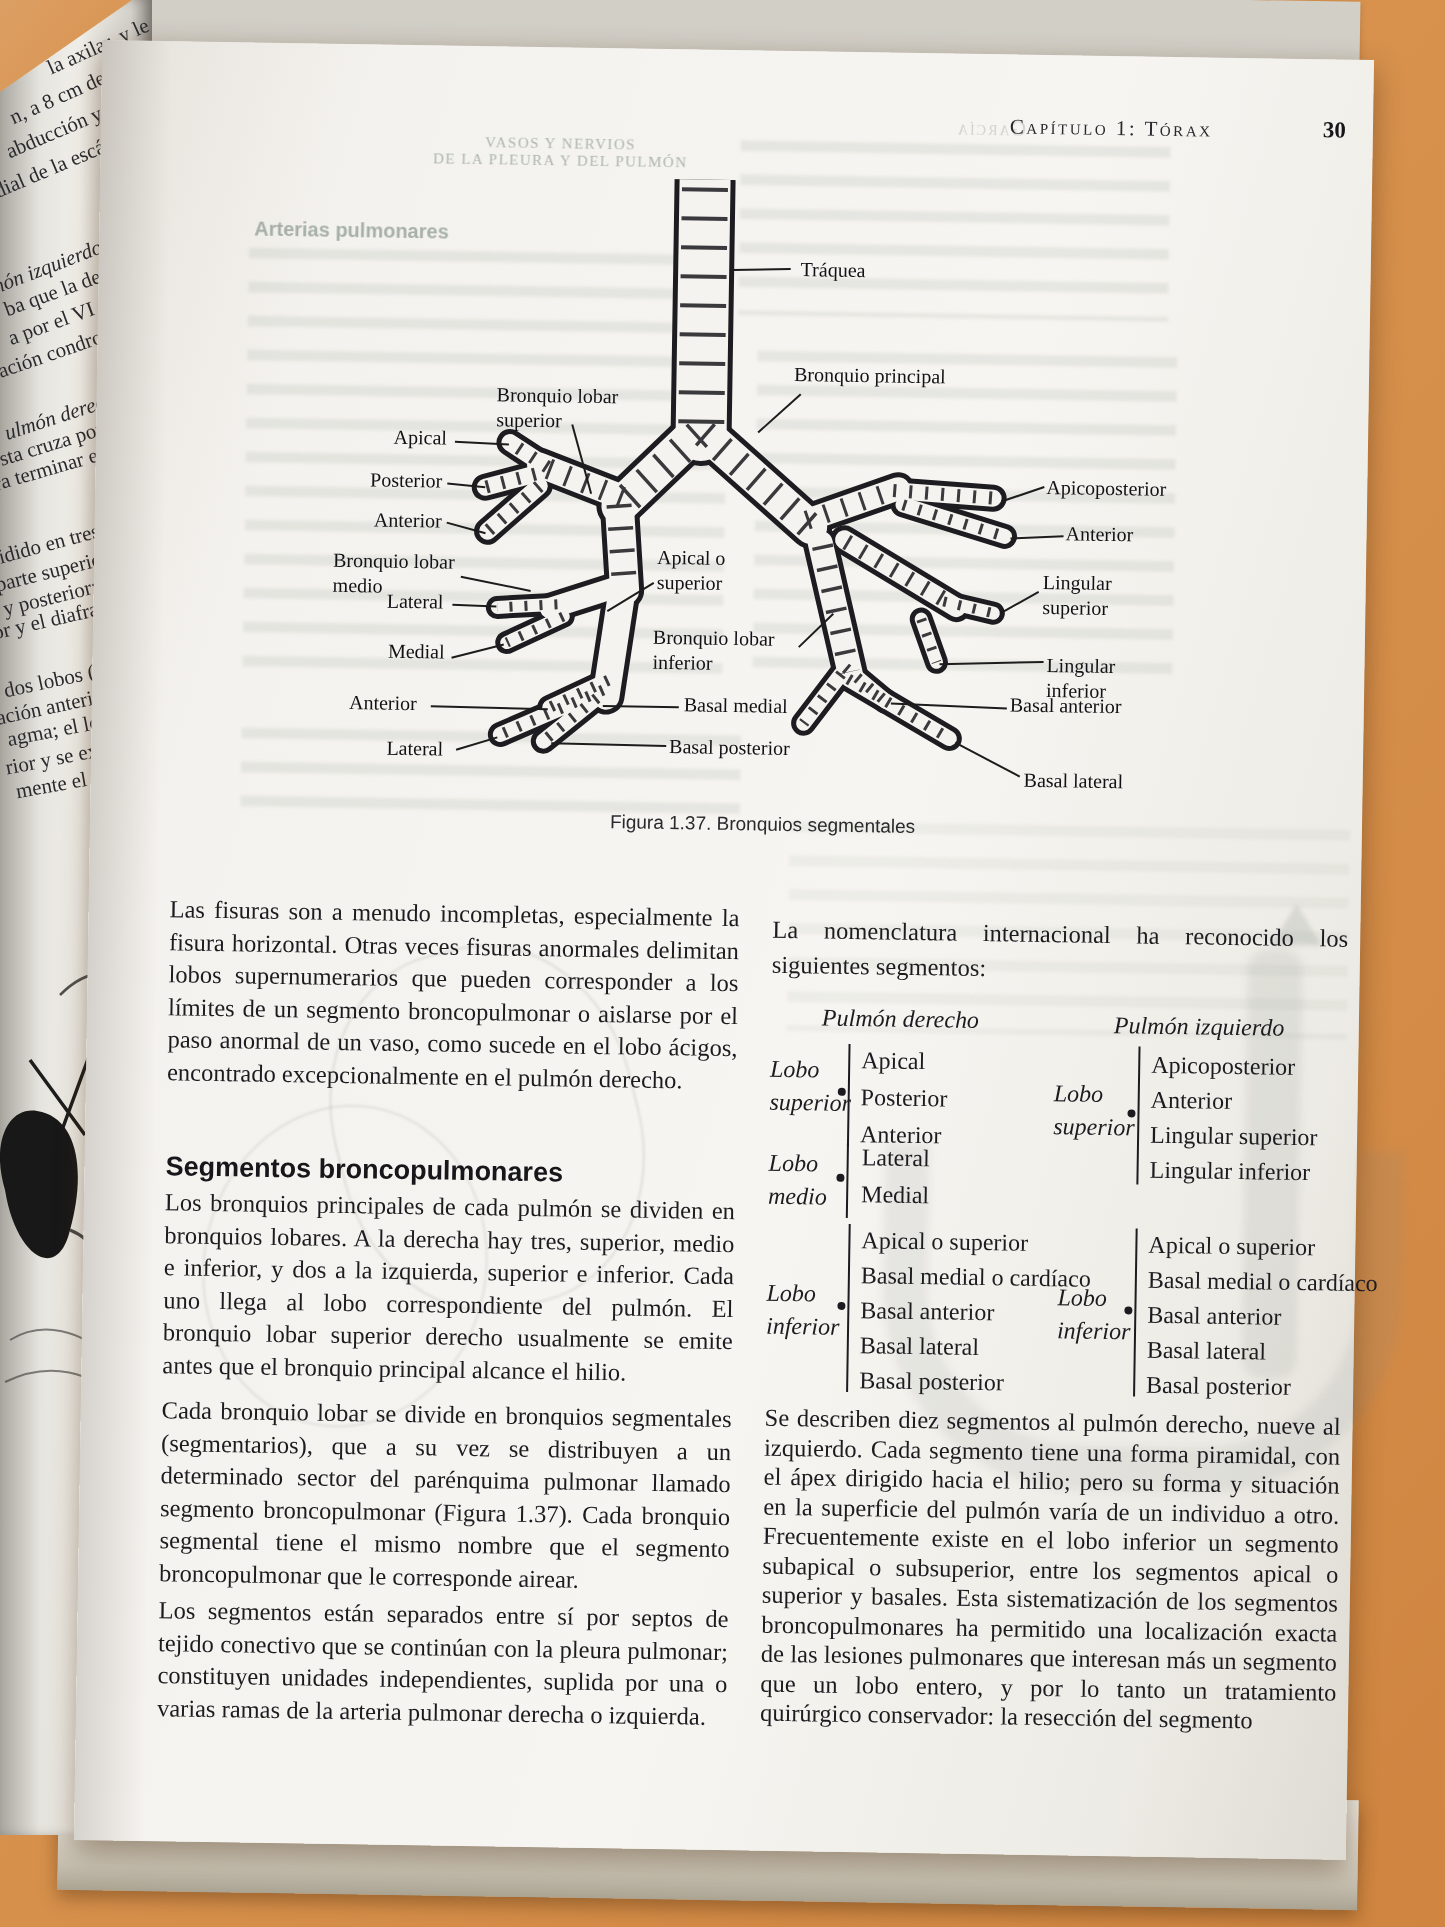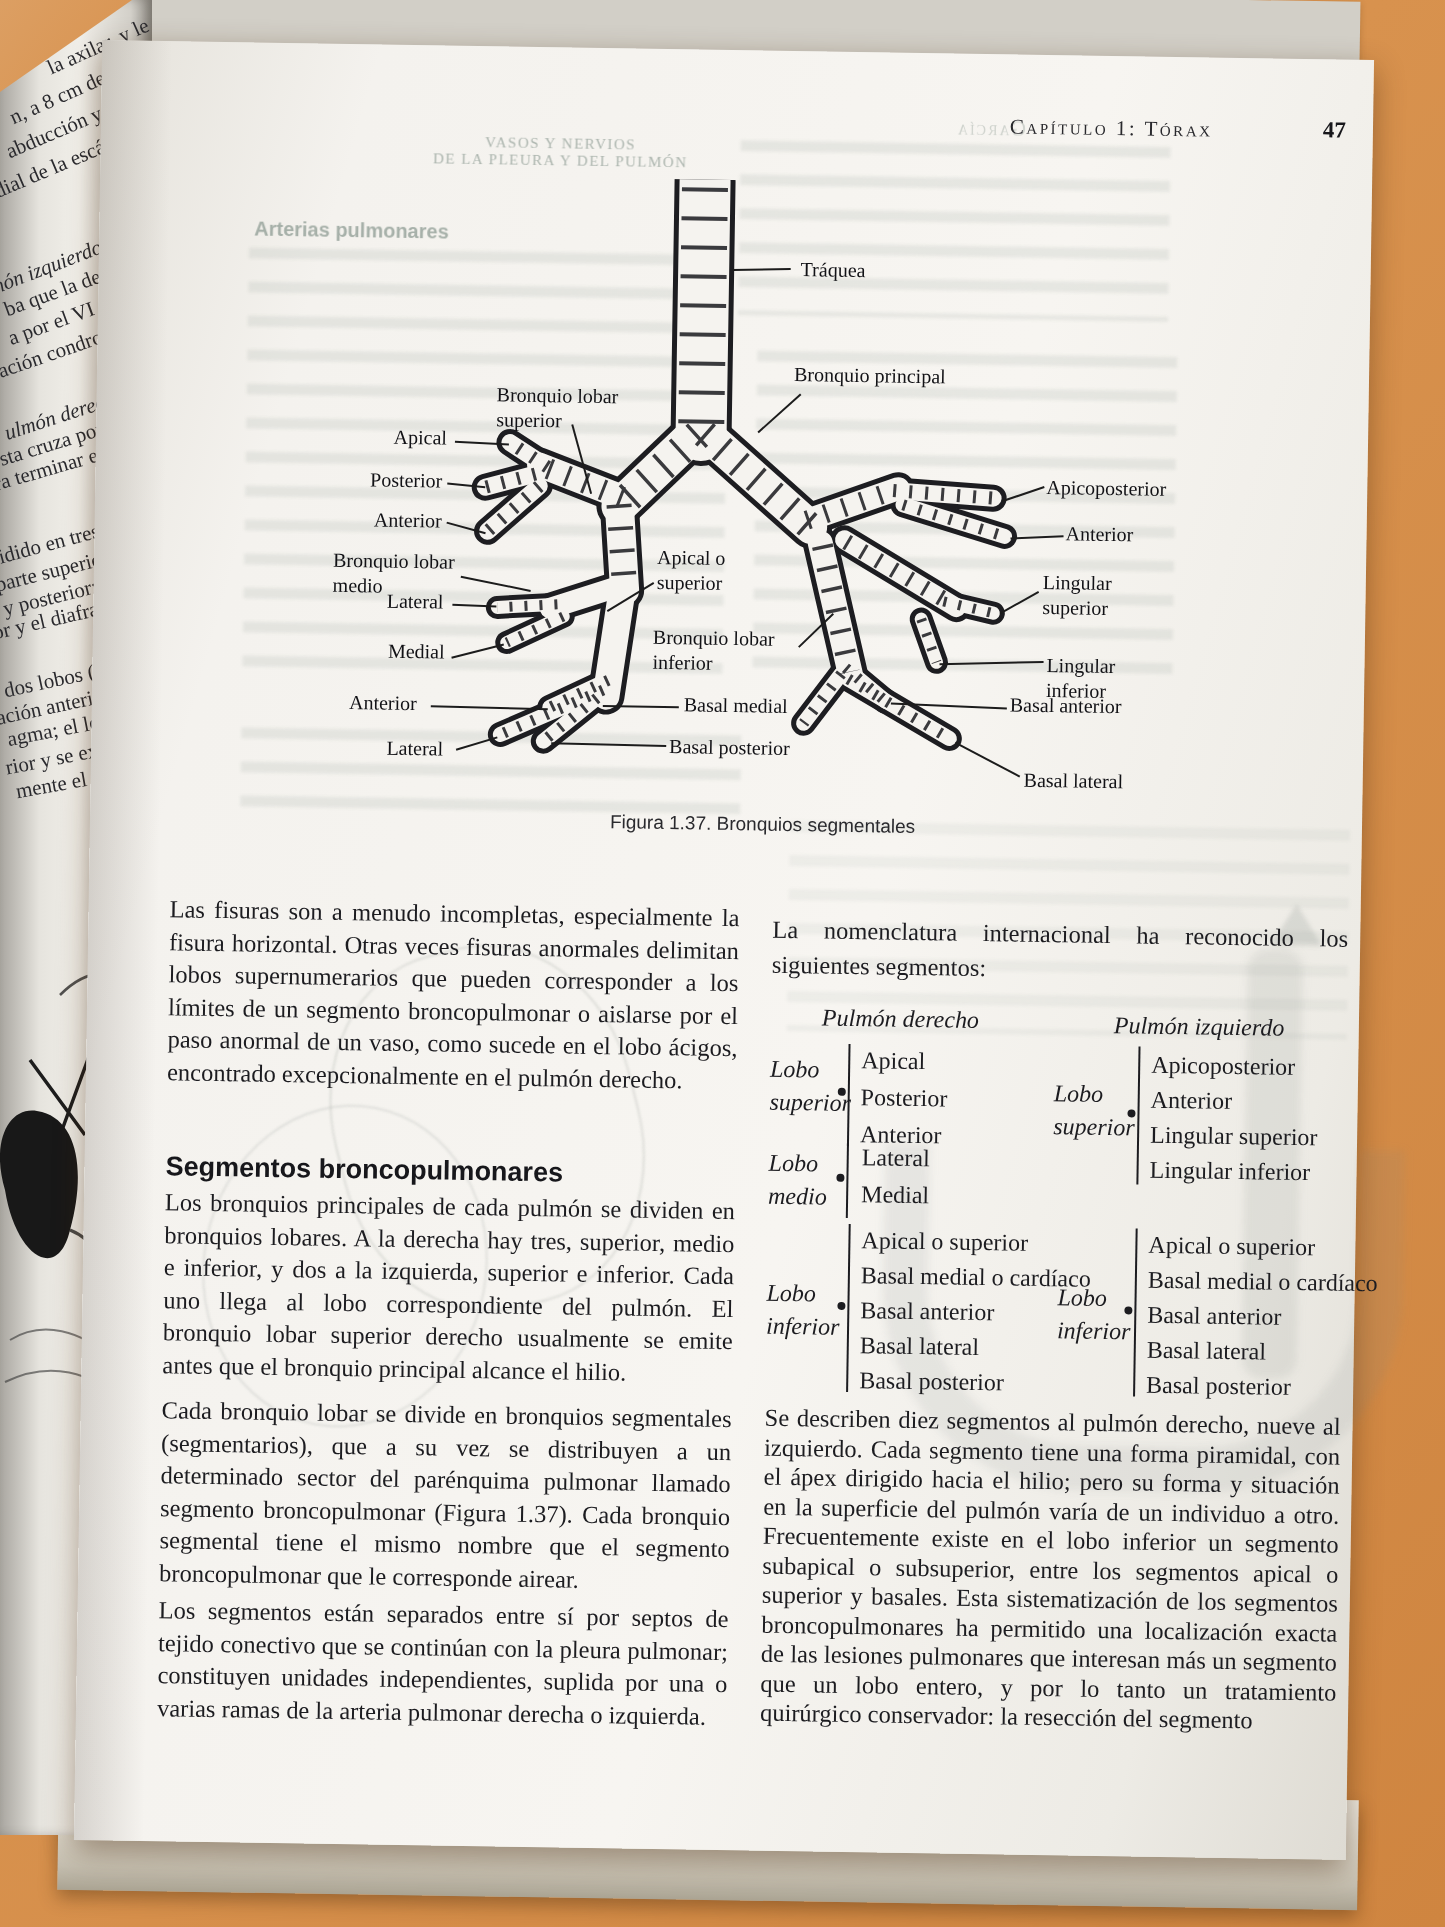--- a/index.html
+++ b/index.html
@@ -113,21 +113,21 @@
     <div class="ghost-shape" style="left:120px;top:1060px;width:280px;height:320px;border:2px solid rgba(130,140,133,.2);border-radius:50%;transform:rotate(10deg);filter:blur(1px);"></div>
 
     <div class="ghost-text" style="left:300px;top:88px;width:320px;text-align:center;font-size:15px;letter-spacing:1.5px;text-transform:uppercase;opacity:.75;">
       <div>Vasos y nervios</div>
       <div>de la pleura y del pulmón</div>
     </div>
     <div class="ghost-text" style="left:155px;top:175px;font-size:20px;font-weight:bold;font-family:'Liberation Sans',sans-serif;opacity:.8;">Arterias pulmonares</div>
     <div class="ghost-text" style="left:855px;top:63px;font-size:20px;font-variant-caps:small-caps;letter-spacing:2px;transform:scaleX(-1);opacity:.4;">García</div>
 
     <div class="running-title" style="left:909px;top:60px;">Capítulo 1: Tórax</div>
-    <div class="page-num" style="left:1222px;top:58px;">47</div>
+    <div class="page-num" style="left:1222px;top:58px;">30</div>
 
     <div class="diagram">
       <svg width="900" height="700" viewBox="0 0 900 700" style="position:absolute;left:0;top:0;">
 
         <g stroke="#1d1d21" fill="none" stroke-linecap="round">
           <path d="M455,2 L455,256" stroke-width="61"></path>
           <path d="M455,248 L374,328" stroke-width="45"></path>
           <path d="M374,322 L381,412" stroke-width="39"></path>
           <path d="M380,320 L294,288" stroke-width="35"></path>
           <path d="M302,290 L264,266" stroke-width="27"></path>

